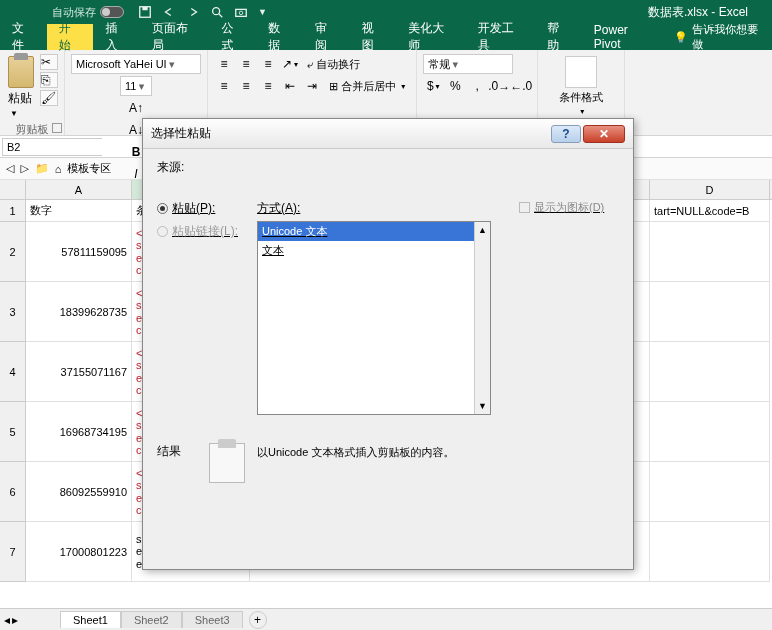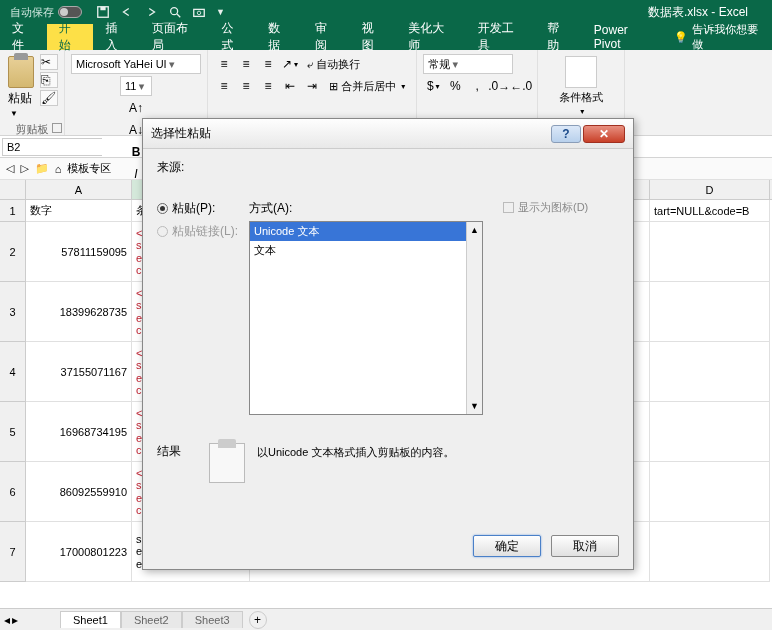--- a/index.html
+++ b/index.html
@@ -1,20 +1,20 @@
 <!DOCTYPE html>
 <html><head>
 <meta charset="utf-8">
 <style>
 * { box-sizing: border-box; margin: 0; padding: 0; font-family: "Microsoft YaHei", sans-serif; }
 body { width: 772px; height: 630px; background: #fff; overflow: hidden; position: relative; font-size: 12px; }
 
 
 .titlebar { height: 24px; background: #0a6848; color: #cfe6de; display: flex; align-items: center; padding: 0 4px; font-size: 11px; }
-.autosave { display: flex; align-items: center; gap: 4px; padding: 2px 6px; }
+.autosave { display: flex; align-items: center; gap: 4px; padding: 2px 6px; margin-left: 42px; }
 .toggle { width: 24px; height: 12px; border: 1px solid #aaa; border-radius: 6px; background: #555; position: relative; }
 .toggle::after { content: ''; position: absolute; width: 8px; height: 8px; background: #ccc; border-radius: 50%; top: 1px; left: 1px; }
 .qat { display: flex; align-items: center; gap: 10px; margin-left: 8px; }
 .qat-icon { width: 14px; height: 14px; color: #e8f0ed; }
 .doc-title { margin-left: auto; margin-right: 20px; color: #fff; font-size: 12px; }
 
 
 .ribbon-tabs { height: 26px; background: #0a6848; display: flex; align-items: stretch; color: #fff; }
 .tab { padding: 0 12px; display: flex; align-items: center; font-size: 12px; cursor: pointer; }
 .tab.active { background: #fde047; color: #0a6848; }
@@ -88,21 +88,21 @@
 
 .dialog { position: absolute; top: 118px; left: 142px; width: 492px; height: 452px; background: #efefef; border: 1px solid #888; box-shadow: 2px 2px 8px rgba(0,0,0,0.3); }
 .dialog-title { height: 30px; background: linear-gradient(#fefefe, #e8e8e8); border-bottom: 1px solid #ccc; display: flex; align-items: center; padding: 0 8px; font-size: 12px; }
 .dialog-ctrls { margin-left: auto; display: flex; gap: 2px; }
 .dlg-btn { width: 30px; height: 18px; border: 1px solid #8a9db8; border-radius: 3px; display: flex; align-items: center; justify-content: center; font-size: 12px; font-weight: bold; }
 .dlg-btn.help { background: linear-gradient(#dce8f8, #b8d0ec); color: #1a4a8a; }
 .dlg-btn.close { background: linear-gradient(#e89080, #c84028); color: #fff; border-color: #a03020; width: 42px; }
 
 .dialog-body { padding: 10px 14px; font-size: 12px; }
 .src-label { margin-bottom: 24px; }
-.paste-section { display: flex; gap: 8px; align-items: flex-start; }
+.paste-section { display: flex; gap: 16px; align-items: flex-start; text-decoration: underline; }
 .radios { width: 84px; }
 .radio-opt { display: flex; align-items: center; gap: 4px; margin-bottom: 6px; }
 .radio-opt.disabled { color: #999; }
 .radio { width: 11px; height: 11px; border: 1px solid #666; border-radius: 50%; position: relative; }
 .radio.checked::after { content: ''; position: absolute; top: 2px; left: 2px; width: 5px; height: 5px; background: #333; border-radius: 50%; }
 .radio-opt.disabled .radio { border-color: #bbb; }
 .format-label { margin-bottom: 4px; }
 .format-list { width: 234px; height: 194px; border: 1px solid #888; background: #fff; position: relative; }
 .list-item { padding: 2px 4px; font-size: 11px; }
 .list-item.selected { background: #3875d7; color: #fff; }
@@ -432,17 +432,13 @@
         <div class="chk"></div>
         <span>显示为图标(D)</span>
       </div>
     </div>
     <div class="result-section">
       <div class="result-label">结果</div>
       <div class="result-icon"></div>
       <div class="result-text">以Unicode 文本格式插入剪贴板的内容。</div>
     </div>
   </div>
-  <div class="dialog-buttons">
-    <button class="dlg-action default">确定</button>
-    <button class="dlg-action">取消</button>
-  </div>
 </div>
 
 </body></html>

